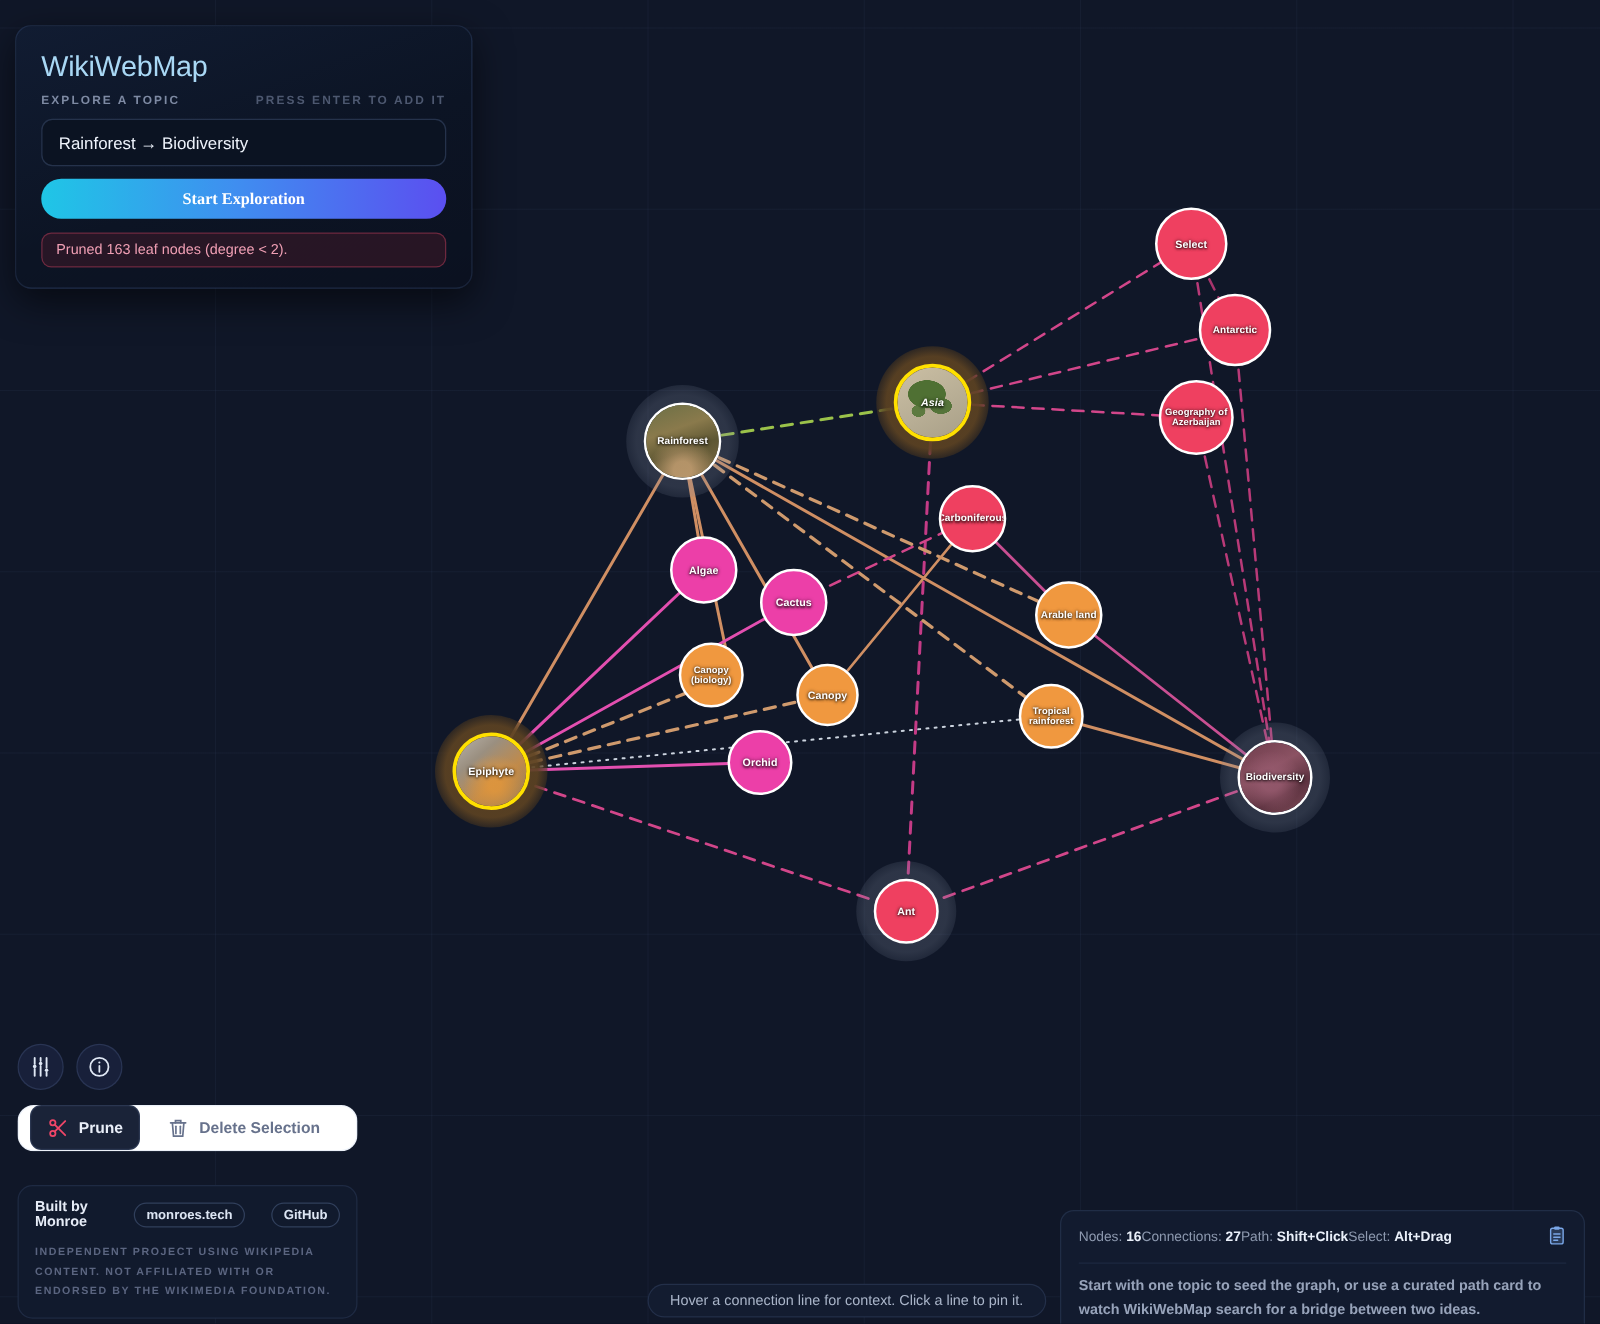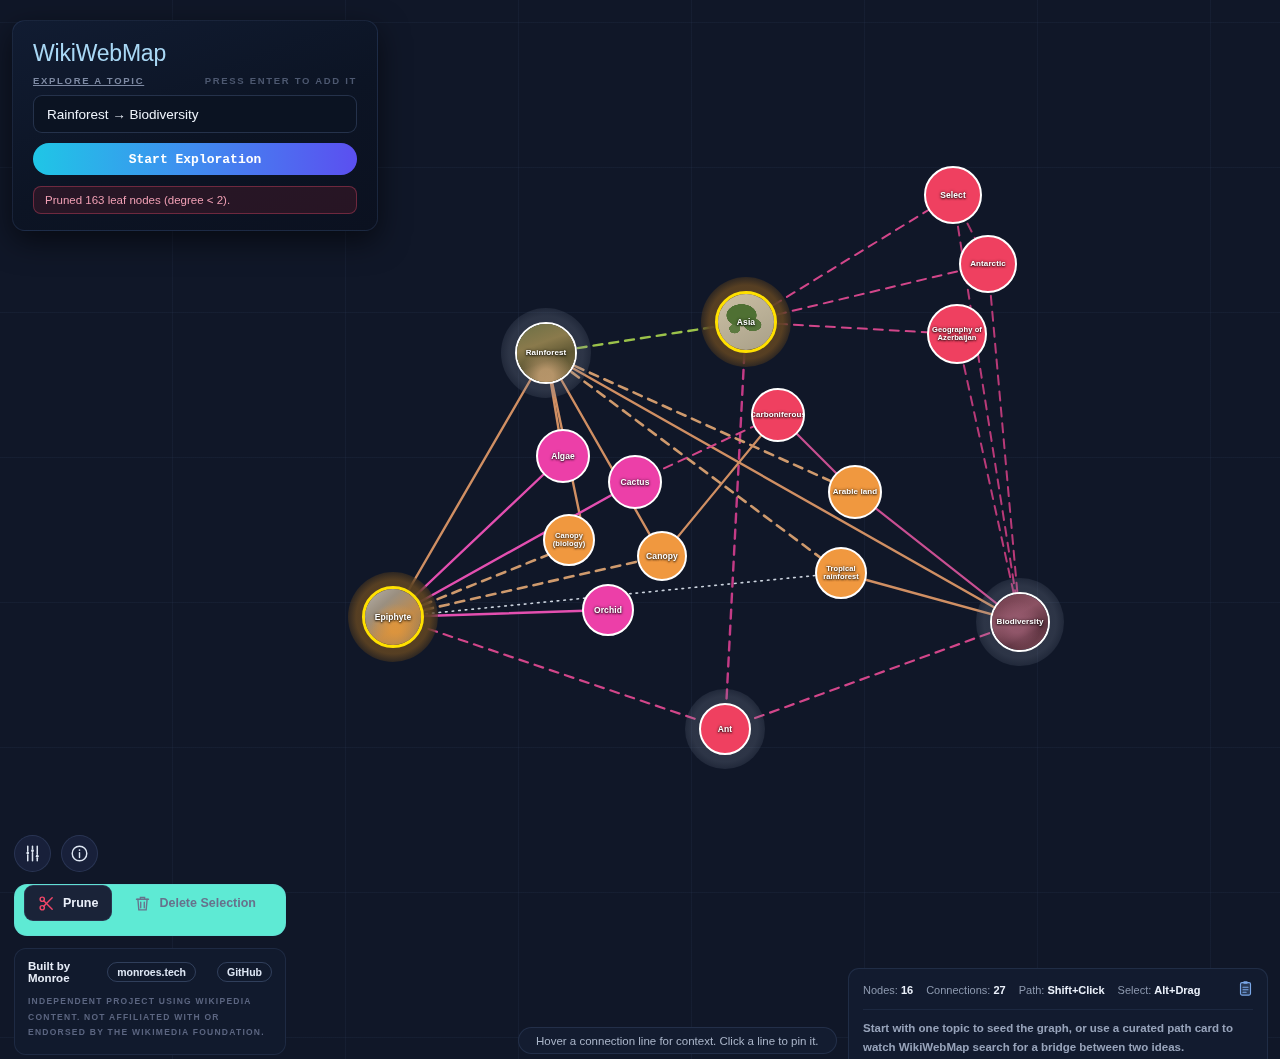--- a/index.html
+++ b/index.html
@@ -98,42 +98,42 @@
   }
   #panel .subtitle {
     font-size: 12.5px; color: #c2cbdc; line-height: 1.62;
     margin-bottom: 13px;
   }
   .field-row {
     display: flex; justify-content: space-between; align-items: center;
     margin-bottom: 9px;
   }
   .field-label {
-    font-size: 9.5px; letter-spacing: 1.7px; color: #7e8aa3; font-weight: bold; text-decoration: underline;
+    font-size: 9.5px; letter-spacing: 1.7px; color: #7e8aa3; font-weight: bold;
   }
   .field-hint {
     font-size: 9.5px; letter-spacing: 1.7px; color: #4d5870; font-weight: bold;
   }
   #topic-input {
     width: 100%; height: 38px;
     background: #0b1322;
     border: 1px solid rgba(130,165,225,.22);
     border-radius: 9px;
     color: #eef3fb; font-size: 13.5px;
     padding: 0 13px;
     font-family: "Liberation Sans", sans-serif;
     margin-bottom: 10px;
     outline: none;
   }
   #start-btn {
     width: 100%; height: 32px;
     border: none; border-radius: 16px;
     background: linear-gradient(90deg, #1fc6e6 0%, #3f8ef0 48%, #5b4ff0 100%);
     color: #fff; font-size: 13px; font-weight: bold;
-    font-family: Liberation Mono, monospace;
+    font-family: Liberation Serif, serif;
     cursor: pointer; margin-bottom: 11px;
   }
   #prune-msg {
     width: 100%;
     background: rgba(120,30,48,.26);
     border: 1px solid rgba(210,70,100,.42);
     border-radius: 8px;
     color: #f09fb4; font-size: 11.5px;
     padding: 7px 11px;
   }
@@ -147,25 +147,25 @@
     width: 37px; height: 37px; border-radius: 50%;
     background: #18203a;
     border: 1px solid rgba(130,160,215,.16);
     display: flex; align-items: center; justify-content: center;
     cursor: pointer;
   }
 
   
   #action-bar {
     position: absolute; left: 14px; top: 884px;
-    width: 272px; height: 52px;
-    background: #5eead4;
+    width: 272px; height: 37px;
+    background: #ffffff;
     border: 1px solid rgba(120,155,215,.14);
     border-radius: 13px;
-    display: flex; align-items: flex-start; gap: 8px;
+    display: flex; align-items: flex-end; gap: 8px;
     padding: 0 9px;
     z-index: 25;
   }
   .act-btn {
     height: 36px; border-radius: 9px;
     display: flex; align-items: center; gap: 8px;
     padding: 0 13px;
     font-size: 12.5px; font-weight: bold;
     cursor: pointer;
   }
@@ -211,21 +211,21 @@
   #status-panel {
     position: absolute; left: 848px; top: 968px;
     width: 420px;
     background: #121b2f;
     border: 1px solid rgba(120,155,215,.14);
     border-radius: 11px;
     padding: 11px 14px 12px 14px;
     z-index: 25;
   }
   #status-row {
-    display: flex; align-items: center; gap: 13px;
+    display: flex; align-items: center; 
     font-size: 11px; color: #8d99af;
     padding-bottom: 10px;
     border-bottom: 1px solid rgba(120,155,215,.10);
   }
   #status-row b { color: #eaf0fa; }
   #status-row .spacer { flex: 1; }
   #status-desc {
     margin-top: 9px;
     font-size: 11.5px; color: #97a3ba; line-height: 1.62; font-weight: bold;
   }
@@ -271,21 +271,21 @@
         <div class="node" style="width: 58px; height: 58px; left: 953px; top: 195px; font-size: 8.5px; background: rgb(239, 64, 96);">
           <span class="nlabel">Select</span>
         </div>
         <div class="node" style="width: 58px; height: 58px; left: 988px; top: 264px; font-size: 8px; background: rgb(239, 64, 96);">
           <span class="nlabel">Antarctic</span>
         </div>
         <div class="node" style="width: 60px; height: 60px; left: 957px; top: 334px; font-size: 7.5px; background: rgb(239, 64, 96);">
           <span class="nlabel">Geography of Azerbaijan</span>
         </div>
         <div class="halo" style="width: 90px; height: 90px; left: 746px; top: 322px; background: radial-gradient(circle, rgba(92, 66, 34, 0.92) 0px, rgba(92, 66, 34, 0.92) 58%, rgba(62, 46, 26, 0.42) 74%, rgba(0, 0, 0, 0) 82%);"></div>
-        <div class="node img img-asia" style="width: 62px; height: 62px; left: 746px; top: 322px; font-size: 8.5px; border-color: rgb(255, 224, 0); border-width: 3px;">
+        <div class="node img img-asia" style="width: 62px; height: 62px; left: 746px; top: 322px; font-size: 8.5px; border-color: rgb(255, 224, 0); border-width: 3px; font-style: italic;">
           <span class="nlabel">Asia</span>
         </div>
         <div class="halo" style="width: 90px; height: 90px; left: 546px; top: 353px; background: radial-gradient(circle, rgba(128, 138, 158, 0.26) 0px, rgba(128, 138, 158, 0.26) 58%, rgba(110, 122, 144, 0.13) 76%, rgba(0, 0, 0, 0) 84%);"></div>
         <div class="node img img-rainforest" style="width: 62px; height: 62px; left: 546px; top: 353px; font-size: 8px;">
           <span class="nlabel">Rainforest</span>
         </div>
         <div class="node" style="width: 54px; height: 54px; left: 778px; top: 415px; font-size: 8px; background: rgb(239, 64, 96);">
           <span class="nlabel">Carboniferous</span>
         </div>
         <div class="node" style="width: 54px; height: 54px; left: 563px; top: 456px; font-size: 8.5px; background: rgb(236, 63, 168);">

